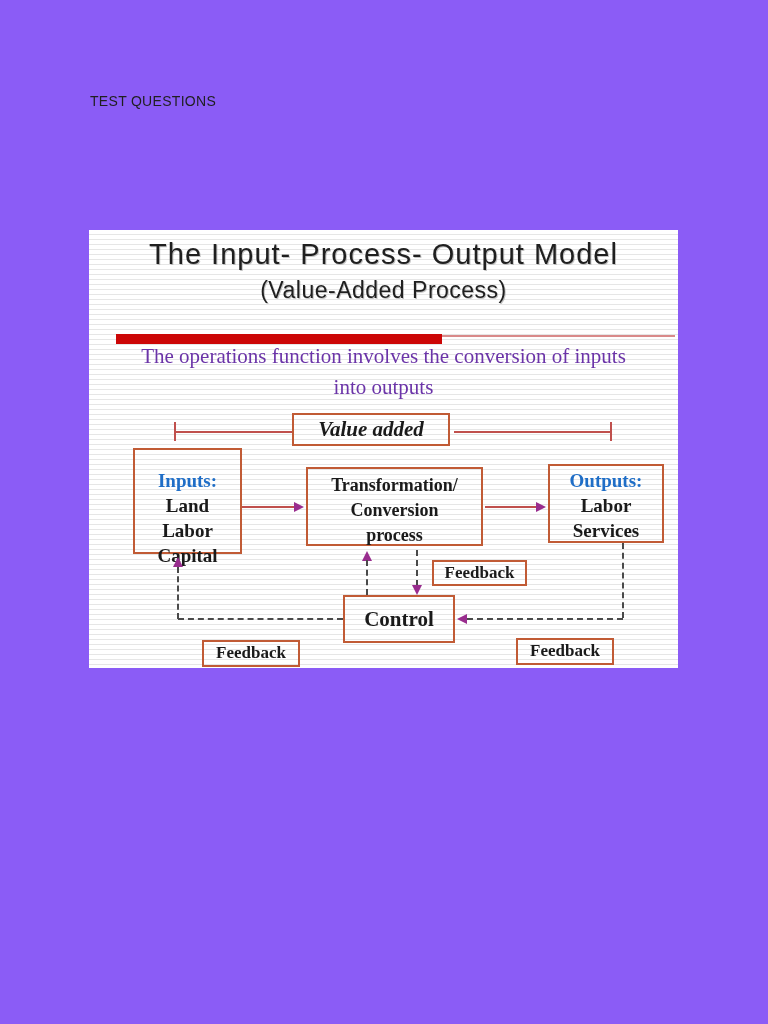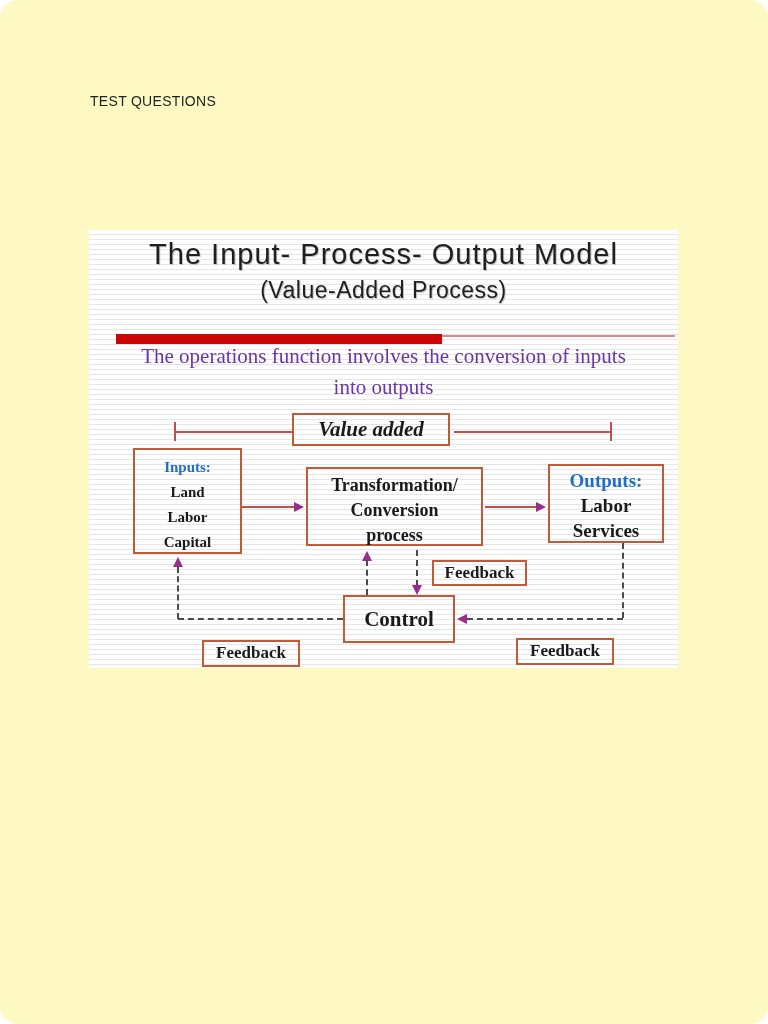--- a/index.html
+++ b/index.html
@@ -1,19 +1,19 @@
 <!DOCTYPE html>
 <html><head>
 <meta charset="utf-8">
 <style>
   * { margin:0; padding:0; box-sizing:border-box; }
   html,body { background:#ffffff; }
   .page {
-    position:relative; width:768px; height:1024px; background:#fef9c3;
-    font-family:"Liberation Sans", sans-serif; overflow:hidden;border-radius:18px;
+    position:relative; width:768px; height:1024px; background:#8b5cf6;
+    font-family:"Liberation Sans", sans-serif; overflow:hidden;
   }
   .doc-heading {
     position:absolute; left:90px; top:93px;
     font-size:14px; color:#1f1f1f; letter-spacing:0.3px;
   }
   .doc-question {
     position:absolute; left:90px; top:139px;
     font-size:14px; color:#1f1f1f;
   }
   
@@ -42,22 +42,22 @@
   .stmt-1 { top:114px; }
   .stmt-2 { top:145px; }
   .box {
     border:2px solid #c15b35; background:transparent;
     font-family:"Liberation Serif", serif; color:#1a1a1a; text-align:center;
   }
   .value-box {
     left:203px; top:183px; width:158px; height:33px;
     font-size:21px; font-weight:bold; font-style:italic; line-height:29px;
   }
-  .inputs-box  { left:44px;  top:218px; width:109px; height:106px; padding-top:5px;
-                 font-size:15px; font-weight:bold; line-height:25px; }
+  .inputs-box  { left:44px;  top:218px; width:109px; height:106px; padding-top:18px;
+                 font-size:19px; font-weight:bold; line-height:25px; }
   .process-box { left:217px; top:237px; width:177px; height:79px; padding-top:4px;
                  font-size:18px; font-weight:bold; line-height:25px; }
   .outputs-box { left:459px; top:234px; width:116px; height:79px; padding-top:2px;
                  font-size:19px; font-weight:bold; line-height:25px; }
   .control-box { left:254px; top:365px; width:112px; height:48px;
                  font-size:21px; font-weight:bold; line-height:44px; }
   .fb-box {
     font-size:17px; font-weight:bold; line-height:22px;
   }
   .fb-mid { left:343px; top:330px; width:95px; height:26px; }

